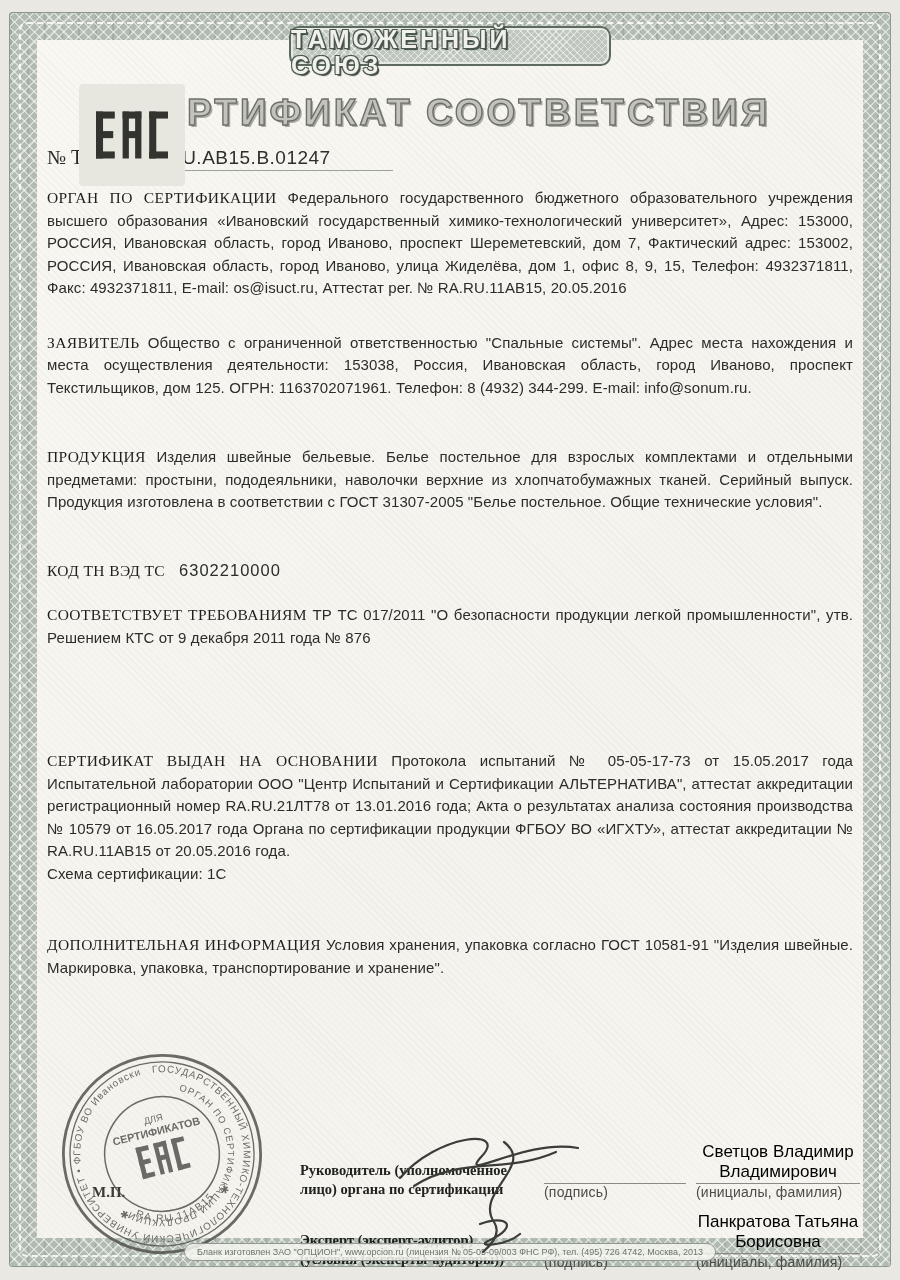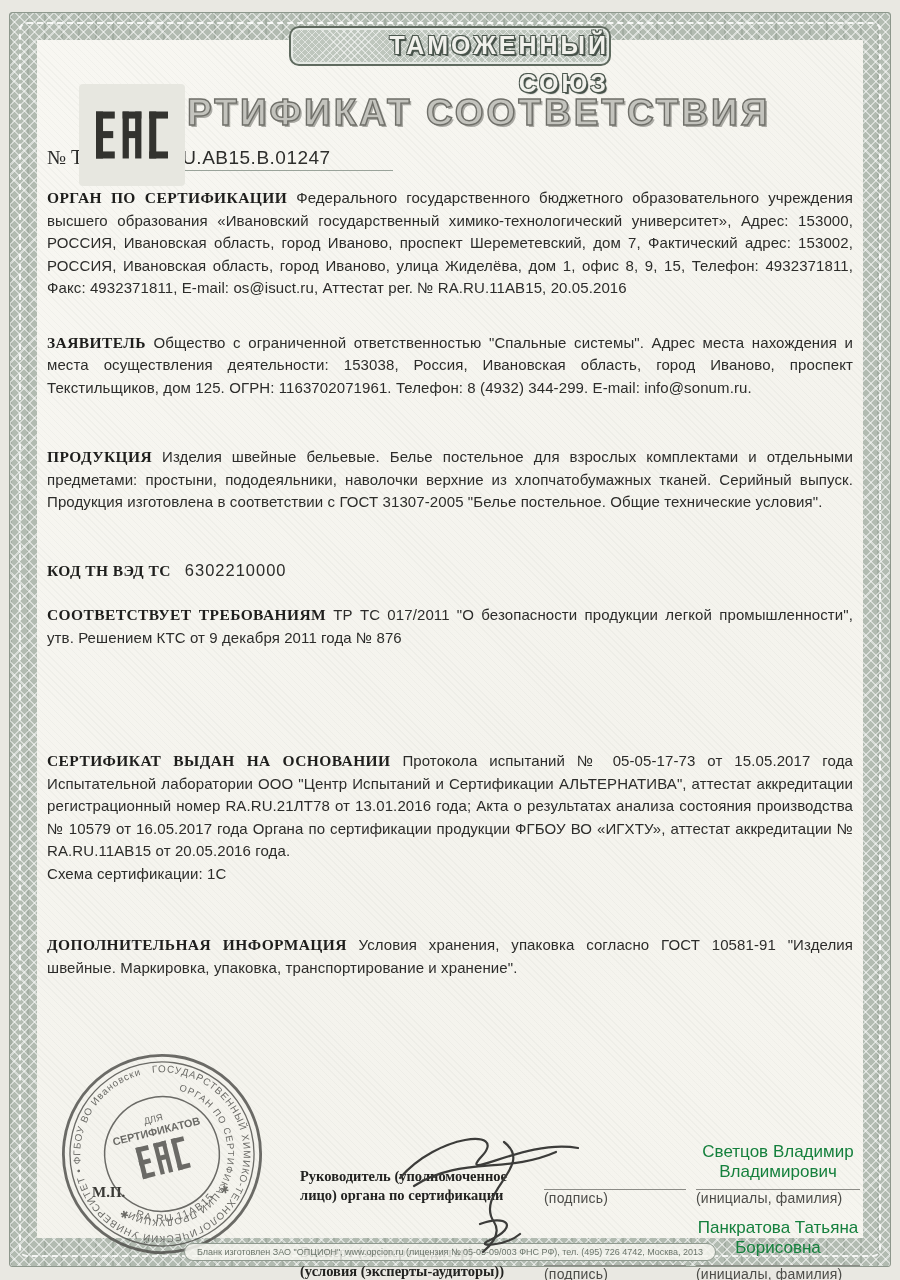--- a/index.html
+++ b/index.html
@@ -25,41 +25,41 @@
 
   .content { position:absolute; inset:0; padding:2px 10px 0 10px; }
 
   
   .union-box { margin:-16px auto 0 auto; width:322px; height:40px; position:relative; z-index:3;
     background-color:#bec6bd;
     background-image:
       repeating-linear-gradient(45deg, rgba(255,255,255,.5) 0 1px, rgba(0,0,0,0) 1px 5px),
       repeating-linear-gradient(-45deg, rgba(255,255,255,.5) 0 1px, rgba(0,0,0,0) 1px 5px);
     border:2px solid #5f6a5f; border-radius:10px; box-shadow:inset 0 0 0 2px #e6eae5;
-    text-align:right; line-height:35px; }
+    text-align:left; line-height:22px; }
   .union-box .t { font-weight:bold; font-size:25px; letter-spacing:3px; color:#f1f1ec;
     text-shadow:-1px -1px 0 #4d584f, 1px -1px 0 #4d584f, -1px 1px 0 #4d584f, 1px 1px 0 #4d584f, 2px 2px 1px #3c4740; }
 
   .eac-plate { position:absolute; left:42px; top:44px; width:106px; height:102px;
     background:#e7e7e0; border-radius:4px; display:flex; align-items:center; justify-content:center; }
 
   .doc-title { margin-top:26px; text-align:center; font-weight:bold; font-size:37px; letter-spacing:3px;
     color:#c3c3bd; -webkit-text-stroke:1.4px #6f6f69; text-shadow:2px 2px 0 rgba(95,95,90,.5); white-space:nowrap; }
 
   .numline { margin-top:12px; display:flex; justify-content:flex-start; align-items:baseline; gap:12px; }
   .numline .no { font-family:"Liberation Serif", serif; font-size:20px; color:#2b2b29; }
   .numline .val { font-size:19px; color:#2e2e2c; letter-spacing:.5px; border-bottom:1px solid #9aa39a; padding:0 62px 1px 4px; }
 
   .seriesline { margin-top:9px; display:flex; justify-content:center; align-items:baseline; gap:54px; }
   .seriesline .ser { font-family:"Liberation Serif", serif; font-size:19px; color:#2b2b29; }
   .seriesline .num { font-family:"DejaVu Sans Mono", monospace; font-size:20px; color:#7e8c7e; letter-spacing:3px; }
 
   
   .para { text-align:justify; font-size:15px; line-height:1.5; color:#2c2c2a; letter-spacing:.1px; }
-  .lead { font-family:"Liberation Serif", serif; font-weight:bold; font-size:15.5px; color:#1e1e1c; letter-spacing:.4px; }
+  .lead { font-family:"Liberation Serif", serif; font-weight:normal; font-size:15.5px; color:#1e1e1c; letter-spacing:.4px; }
   .p-organ { margin-top:15px; }
   .p-applicant { margin-top:31px; }
   .p-manufacturer { margin-top:36px; }
   .p-production { margin-top:46px; }
   .p-code { margin-top:44px; }
   .code-val { margin-left:14px; font-size:16.5px; letter-spacing:1px; }
   .p-conform { margin-top:21px; }
   .p-basis { margin-top:100px; }
   .schema-line { display:block; font-size:15px; letter-spacing:.1px; }
   .p-extra { margin-top:48px; }
@@ -72,21 +72,21 @@
 
   
   .sig-block { position:absolute; left:48px; top:1142px; width:812px; z-index:2; }
   .sig-row { display:flex; margin-left:252px; align-items:flex-end; }
   .sig-row + .sig-row { margin-top:12px; }
   .role { width:234px; font-family:"Liberation Serif", serif; font-weight:bold; font-size:14.5px; line-height:1.35; color:#222220; }
   .sigcol { width:142px; margin:0 10px; text-align:center; }
   .sigcol .line { border-bottom:1px solid #8b8b86; height:18px; }
   .caption { font-size:14px; color:#4c4c48; text-align:left; letter-spacing:.2px; }
   .namecol { flex:1; text-align:center; }
-  .namecol .name { font-size:17px; color:#15803d; border-bottom:1px solid #8b8b86; padding-bottom:7px; }
+  .namecol .name { font-size:17px; color:#000000; border-bottom:1px solid #8b8b86; padding-bottom:1px; }
 
   .mp { position:absolute; left:92px; top:1184px; font-family:"Liberation Serif", serif; font-weight:bold; font-size:15px; color:#3a3a36; z-index:3; }
 
   .stamp { position:absolute; left:54px; top:1046px; z-index:3; opacity:.82; }
 
   .sig-overlay { position:absolute; left:386px; top:1128px; z-index:4; }
 
   .footer-pill { position:absolute; left:50%; top:1243px; transform:translateX(-50%); z-index:3;
     background:rgba(246,246,240,.85); border:1px solid #8f998f; border-radius:9px; height:18px; line-height:16px;
     font-size:9px; color:#6b756b; padding:0 12px; white-space:nowrap; }

